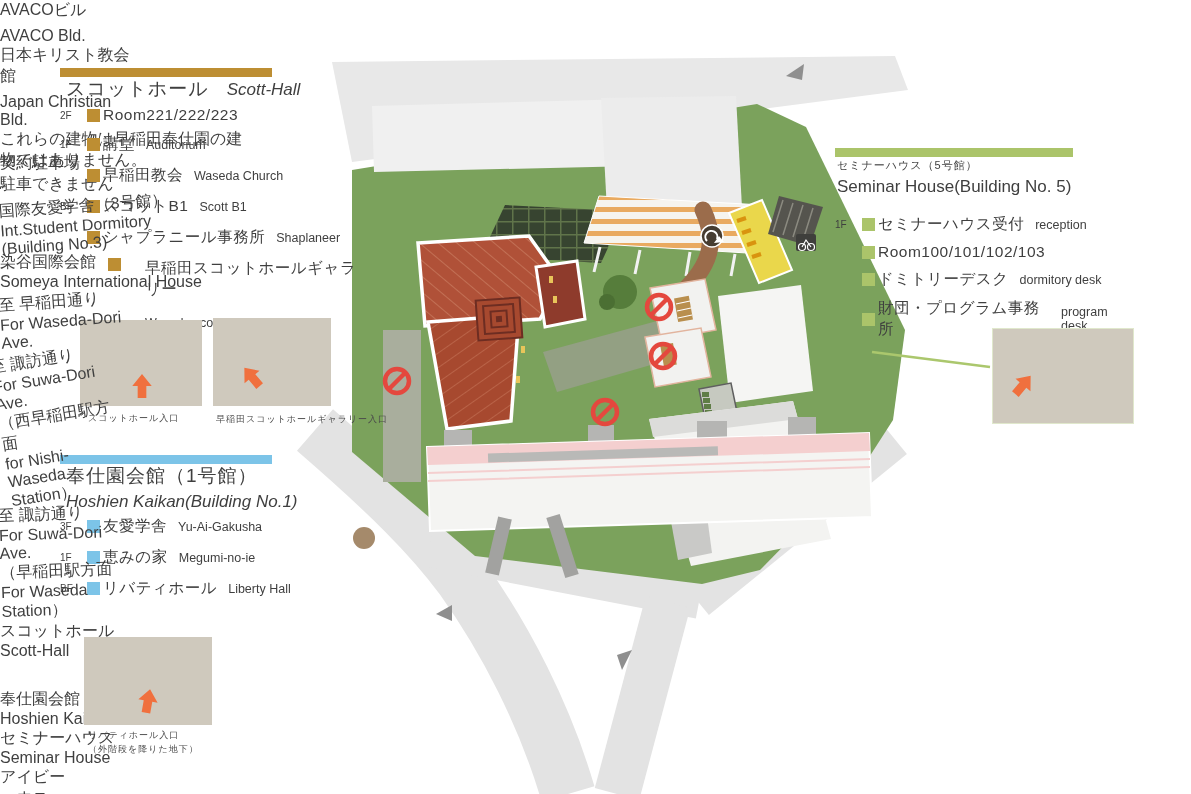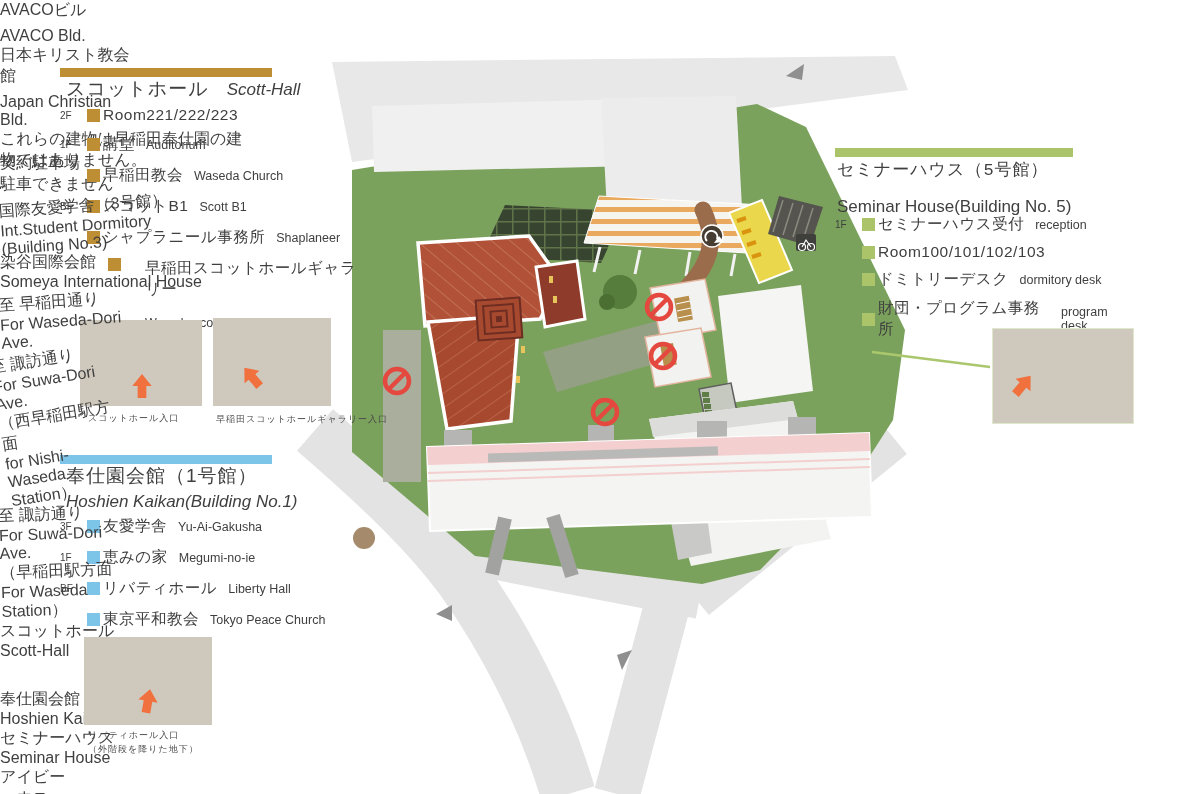--- a/index.html
+++ b/index.html
@@ -289,44 +289,38 @@
         <span class="sq sq-blue"></span>
         <span class="jp15">恵みの家</span>
         <span class="en12">Megumi-no-ie</span>
       </div>
       <div class="lrow">
         <span class="fl">BF</span>
         <span class="sq sq-blue"></span>
         <span class="jp15">リバティホール</span>
         <span class="en12">Liberty Hall</span>
       </div>
-      <div class="lrow">
-        <span class="fl"></span>
-        <span class="sq sq-blue"></span>
-        <span class="jp15">東京平和教会</span>
-        <span class="en12">Tokyo Peace Church</span>
-      </div>
     </div>
     <div class="photo photo-liberty" style="left:84px;top:637px;width:128px;height:88px;">
       <div class="ph-road" style="bottom:0;left:30%;right:0;height:42%;"></div>
       <svg class="ph-arrow" style="left:40%;bottom:8%;transform:rotate(10deg);" viewBox="0 0 24 24">
           <path d="M12 1 L21 12 H16 V23 H8 V12 H3 Z"></path>
         </svg>
     </div>
     <div class="abs" style="left:88px;top:729px;line-height:1.5;">
       <span class="ph-caption" style="position:static;display:block;">リバティホール入口</span>
       <span class="ph-caption" style="position:static;display:block;">（外階段を降りた地下）</span>
     </div>
   </section>
 
   <section>
     <div class="bar bar-green" style="left:835px;top:148px;width:238px;"></div>
     <div class="abs" style="left:837px;top:158px;">
-      <div class="t-jp" style="font-size:17px;font-family:Liberation Mono, monospace;">セミナーハウス（5号館）</div>
-      <div class="t-en-plain" style="margin-top:16px;">Seminar House(Building No. 5)</div>
+      <div class="t-jp" style="font-size:11px;">セミナーハウス（5号館）</div>
+      <div class="t-en-plain" style="margin-top:4px;">Seminar House(Building No. 5)</div>
     </div>
     <div class="abs" style="left:835px;top:214px;width:300px;">
       <div class="lrow" style="margin-bottom:8px;">
         <span class="fl">1F</span>
         <span class="sq sq-green"></span>
         <span class="jp15">セミナーハウス受付</span>
         <span class="en12">reception</span>
       </div>
       <div class="lrow" style="margin-bottom:8px;">
         <span class="fl"></span>

